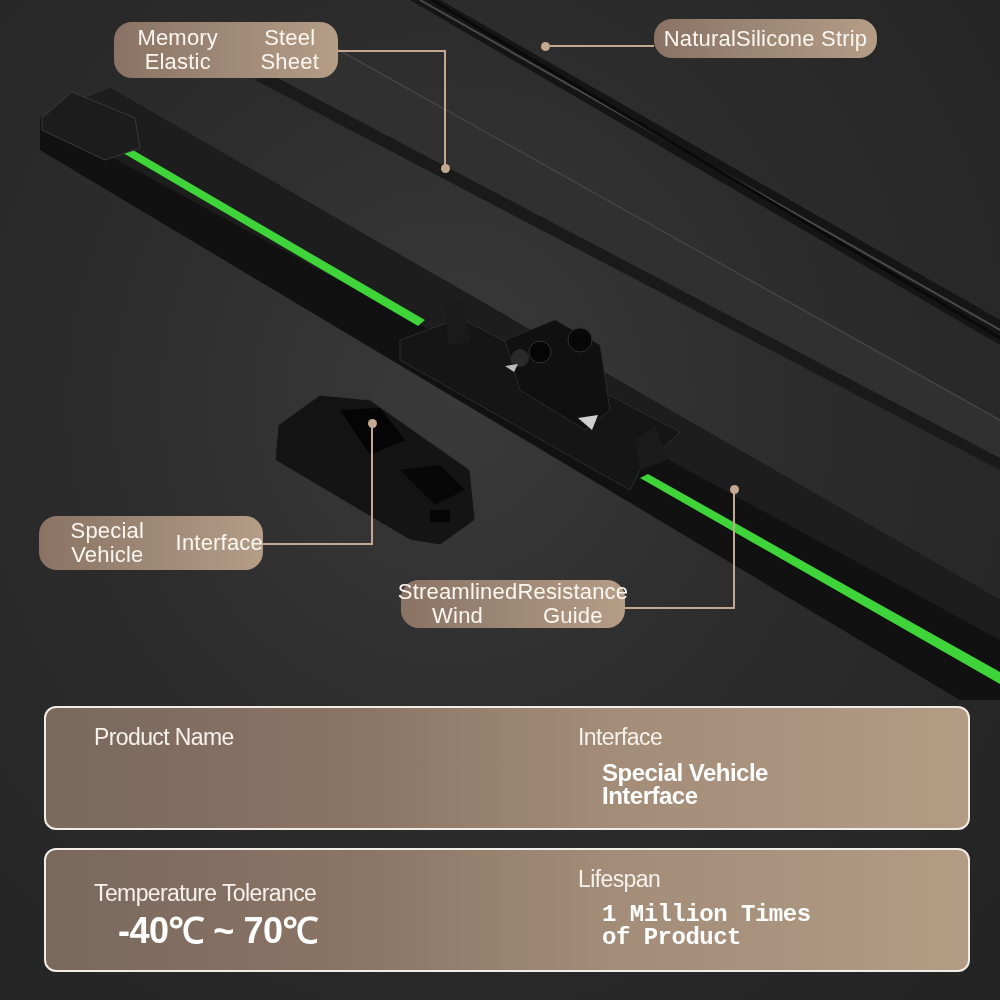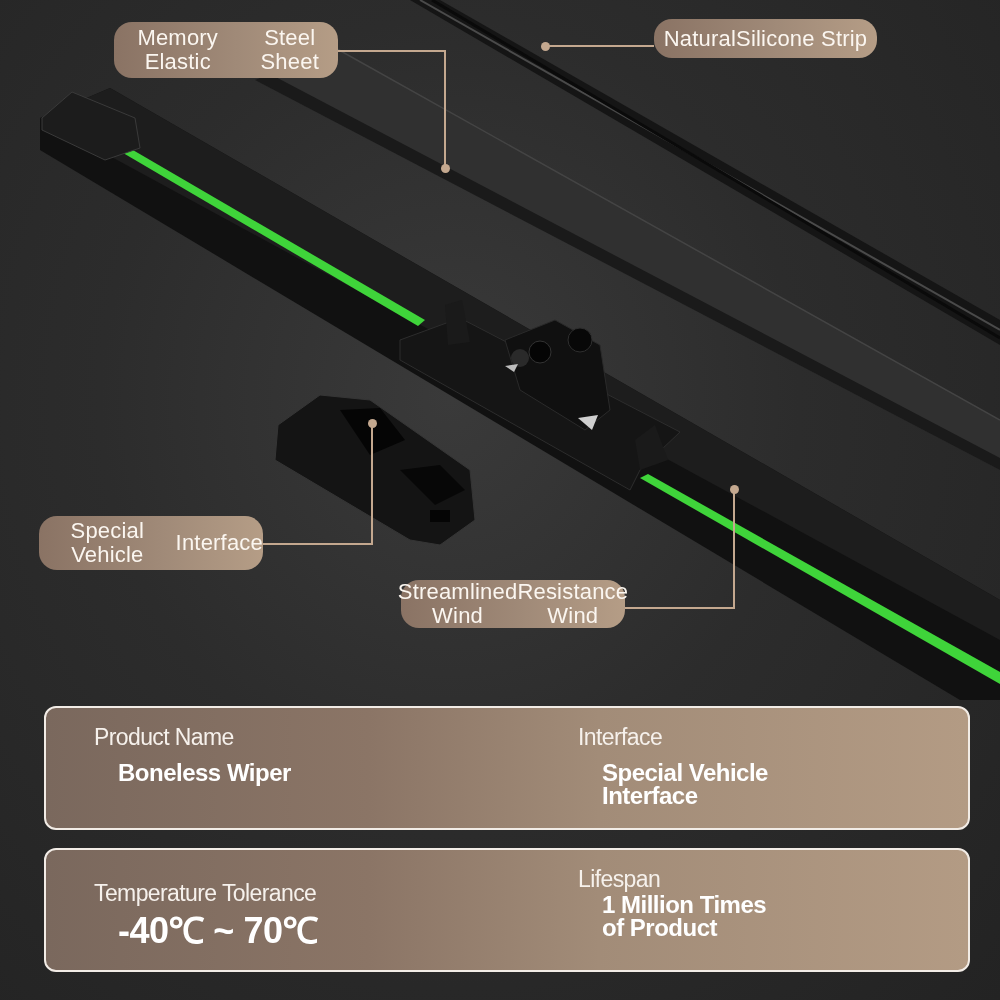--- a/index.html
+++ b/index.html
@@ -94,49 +94,48 @@
 <div class="callout" style="left:39px;top:516px;width:224px;height:54px;">
   <span>Special Vehicle</span>
   <span>Interface</span>
 </div>
 <div class="leader" style="left:263px;top:543px;width:110px;height:2px;"></div>
 <div class="leader" style="left:371px;top:424px;width:2px;height:121px;"></div>
 <div class="dot" style="left:368px;top:419px;"></div>
 
 <div class="callout" style="left:401px;top:580px;width:224px;height:48px;">
   <span>Streamlined Wind</span>
-  <span>Resistance Wind</span>
+  <span>Resistance Guide</span>
 </div>
 <div class="leader" style="left:625px;top:607px;width:110px;height:2px;"></div>
 <div class="leader" style="left:733px;top:490px;width:2px;height:119px;"></div>
 <div class="dot" style="left:730px;top:485px;"></div>
 
 <div class="spec-card" style="top:706px;height:124px;">
   <div class="spec-col" style="left:48px;top:16px;">
     <div class="spec-label">Product Name</div>
     <div style="margin-left:24px;margin-top:10px;">
-      <div class="spec-value">Boneless Wiper</div>
     </div>
   </div>
   <div class="spec-col" style="left:532px;top:16px;">
     <div class="spec-label">Interface</div>
     <div style="margin-left:24px;margin-top:10px;">
       <div class="spec-value">Special Vehicle</div>
       <div class="spec-value">Interface</div>
     </div>
   </div>
 </div>
 
 <div class="spec-card" style="top:848px;height:124px;">
   <div class="spec-col" style="left:48px;top:30px;">
     <div class="spec-label">Temperature Tolerance</div>
     <div style="margin-left:24px;margin-top:10px;">
       <div class="spec-value" style="font-size:36px;line-height:28px;">-40℃ ~ 70℃</div>
     </div>
   </div>
   <div class="spec-col" style="left:532px;top:16px;">
     <div class="spec-label">Lifespan</div>
-    <div style="margin-left:24px;">
+    <div style="margin-left:24px;margin-top:10px;font-family:Liberation Mono, monospace;">
       <div class="spec-value">1 Million Times</div>
       <div class="spec-value">of Product</div>
     </div>
   </div>
 </div>
 
 </body></html>

